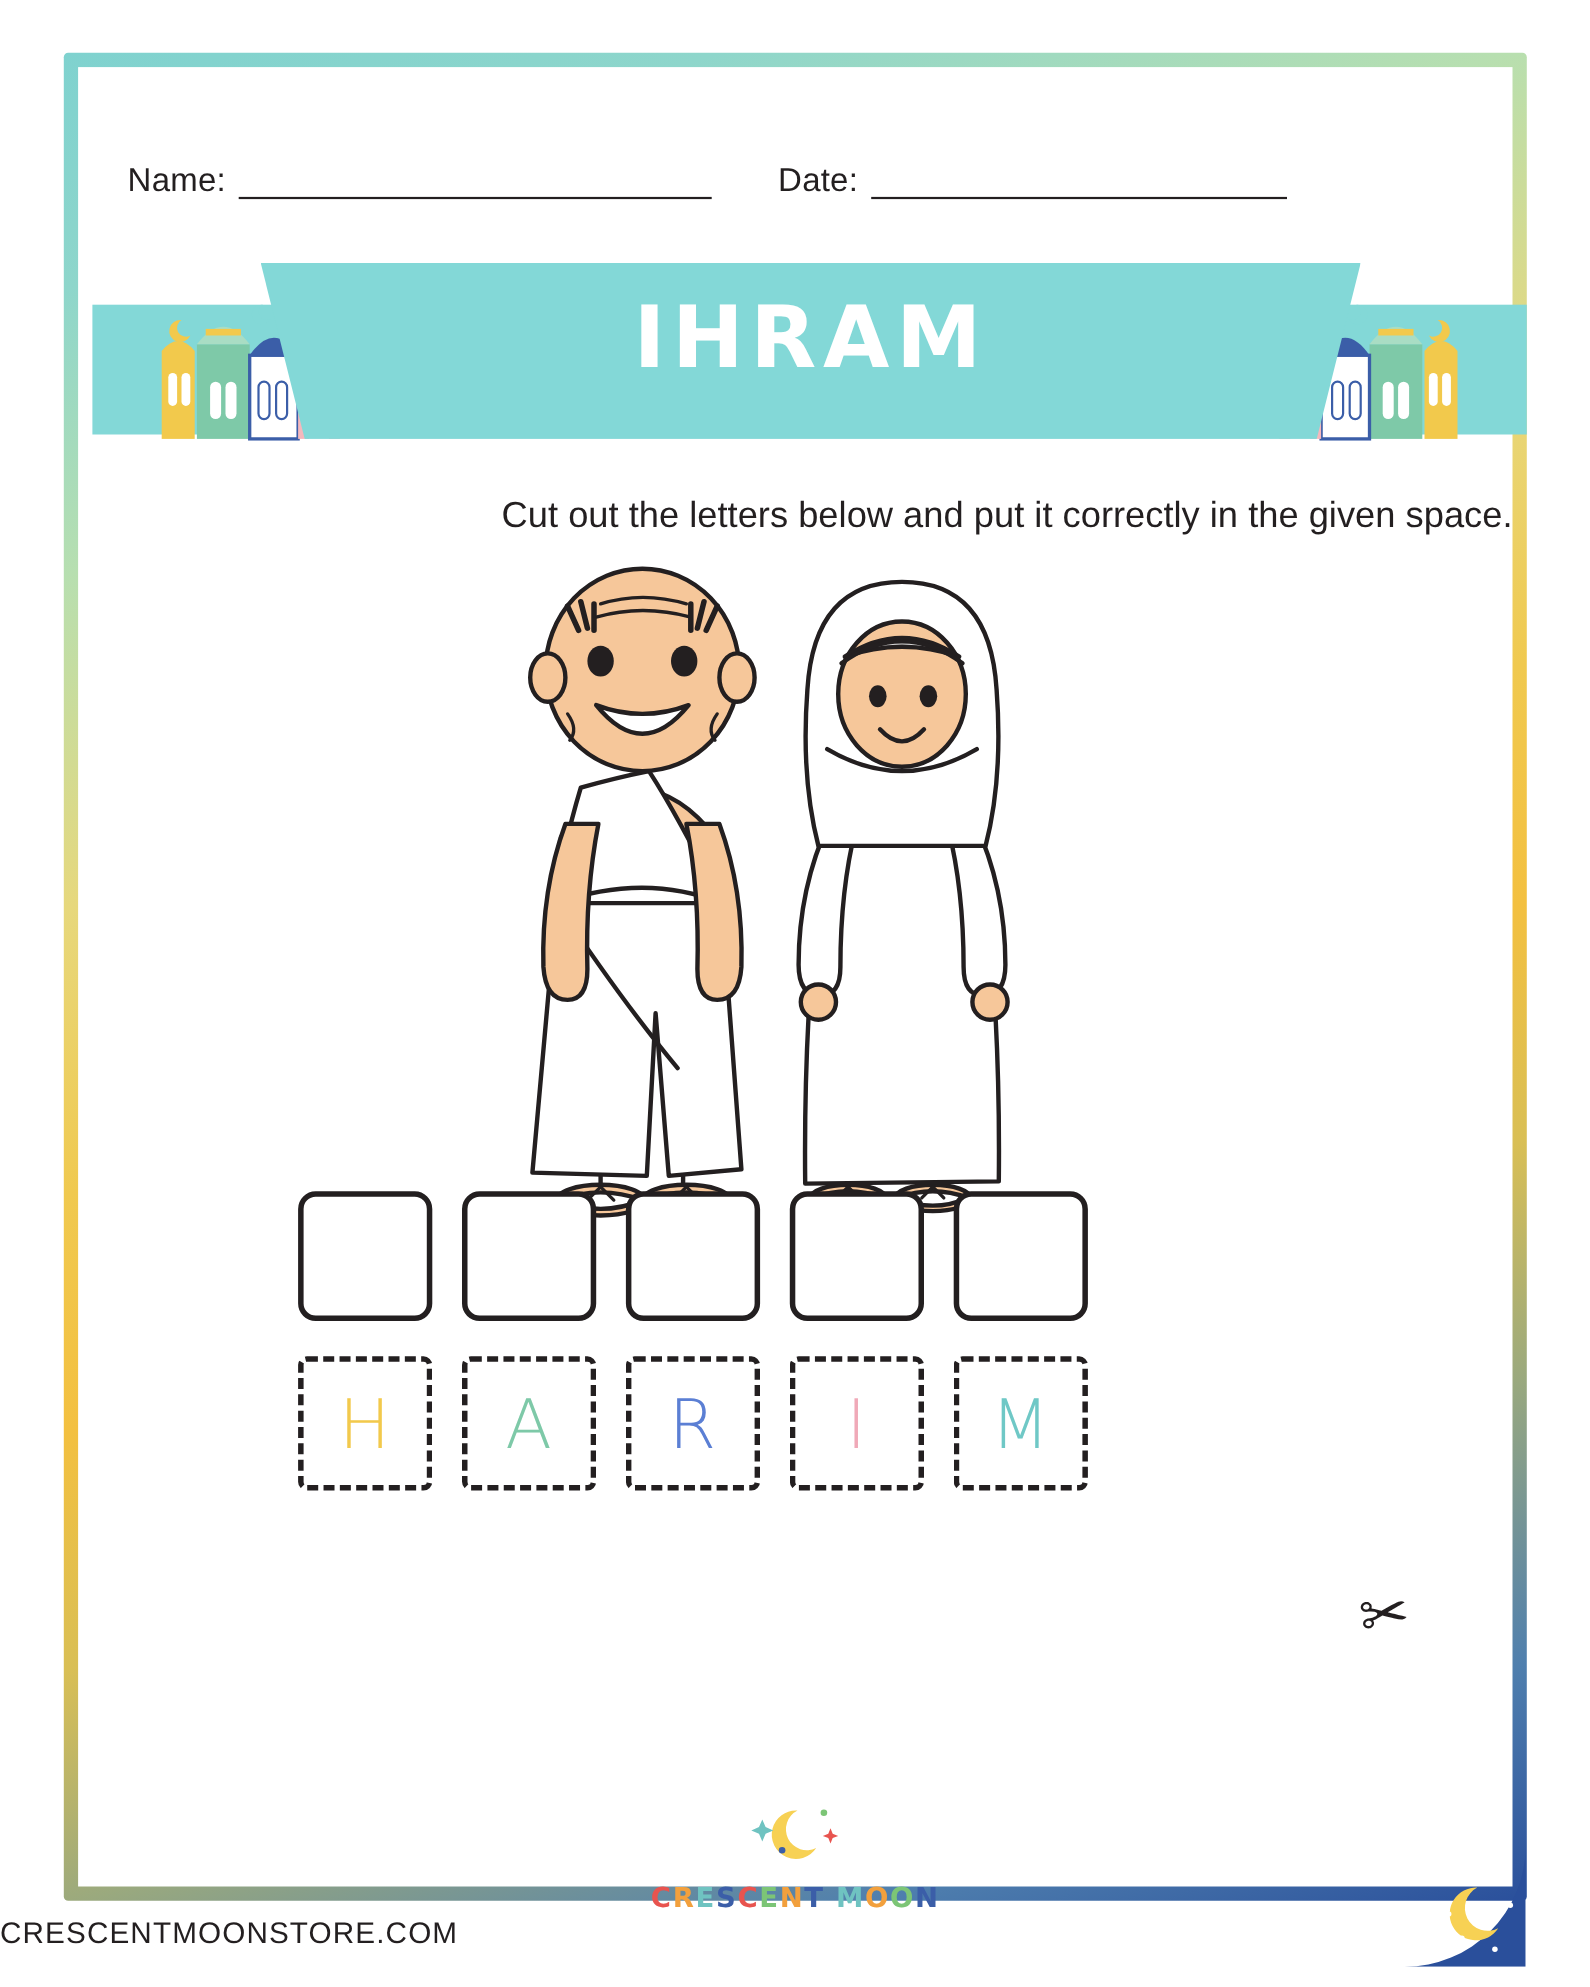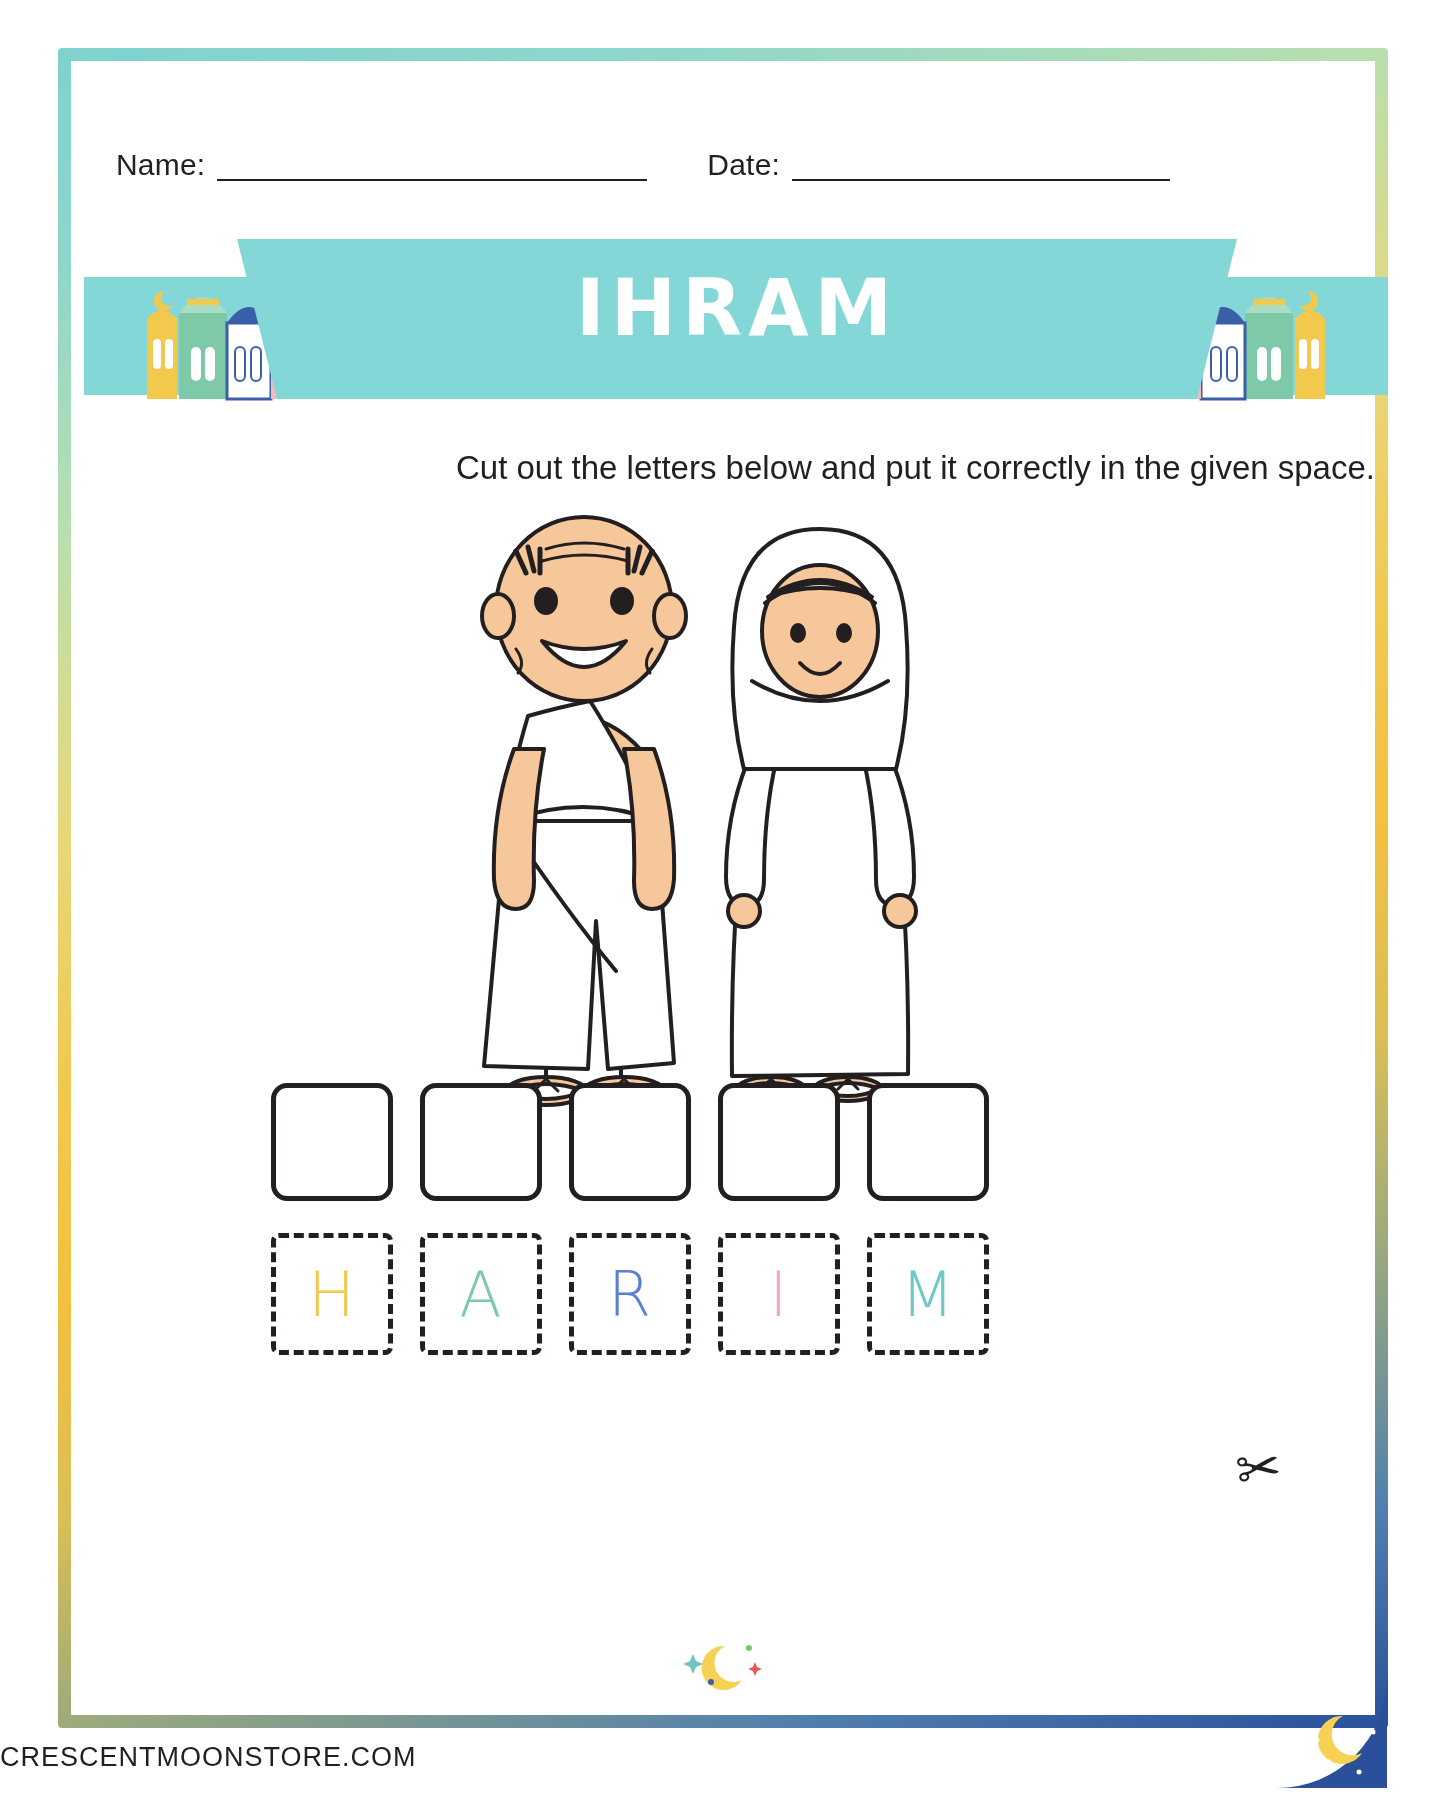--- a/index.html
+++ b/index.html
@@ -395,20 +395,23 @@
       <div class="scissors">✂</div>
 
       <div class="logo">
         <svg width="120" height="70" viewBox="0 0 120 70">
           <path d="M62 10 a22 22 0 1 0 17 34 a17 17 0 1 1 -17 -34z" fill="#f7d154"></path>
           <path d="M30 18 l3 7 l7 3 l-7 3 l-3 7 l-3 -7 l-7 -3 l7 -3z" fill="#6fc3c1"></path>
           <path d="M92 26 l2 5 l5 2 l-5 2 l-2 5 l-2 -5 l-5 -2 l5 -2z" fill="#e8544f"></path>
           <circle cx="48" cy="46" r="3" fill="#3b5ea8"></circle>
           <circle cx="86" cy="12" r="3" fill="#7cc576"></circle>
         </svg>
+        <div class="logo-text">
+          <span>C</span><span>R</span><span>E</span><span>S</span><span>C</span><span>E</span><span>N</span><span>T</span><span>&nbsp;</span><span>M</span><span>O</span><span>O</span><span>N</span>
+        </div>
       </div>
 
     </div>
   </div>
 
   <div class="footer-url">CRESCENTMOONSTORE.COM</div>
 
   <svg class="corner-moon" viewBox="0 0 110 110">
     <path d="M0 110 L110 110 L110 0 A110 110 0 0 1 0 110 Z" fill="#2a4f9b"></path>
     <path d="M66 38 a24 24 0 1 0 19 37 a19 19 0 1 1 -19 -37z" fill="#f7d154"></path>

